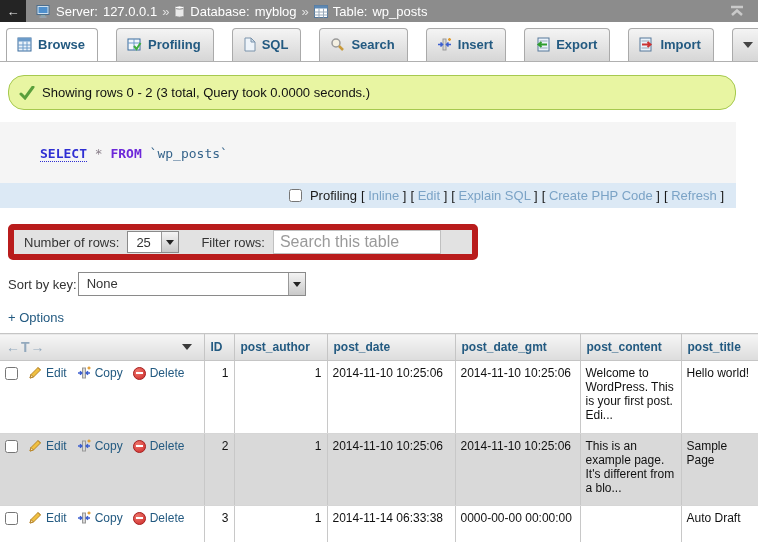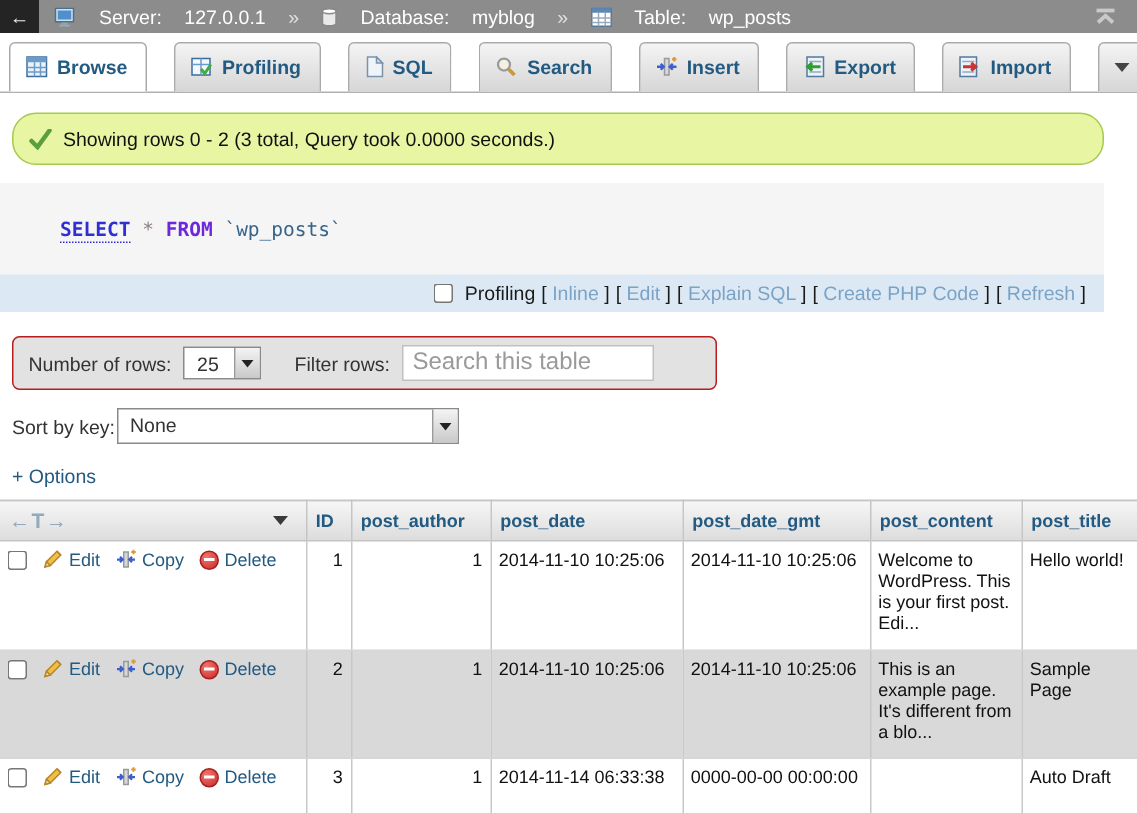--- a/index.html
+++ b/index.html
@@ -3,21 +3,21 @@
 <meta charset="utf-8">
 <style>
   * { box-sizing: border-box; margin: 0; padding: 0; }
   html, body { width: 758px; height: 542px; overflow: hidden; background: #fff;
     font-family: "Liberation Sans", sans-serif; font-size: 12px; color: #222; }
 
   
   .topbar { height: 22px; background: #8c8c8c; display: flex; align-items: center; }
   .backbtn { width: 26px; height: 22px; background: #242424; color: #e8e8e8;
     display: flex; align-items: center; justify-content: center; font-size: 13px; cursor: pointer; }
-  .crumbs { display: flex; align-items: center; gap: 15px; color: #fff; font-size: 13px; padding-left: 10px; flex: 1; }
+  .crumbs { display: flex; align-items: center; gap: 5px; color: #fff; font-size: 13px; padding-left: 10px; flex: 1; }
   .crumb-sep { color: #e0e0e0; }
   .collapse { margin-right: 12px; cursor: pointer; display: flex; align-items: center; }
 
   
   .tabbar { background: #fff; padding: 6px 6px 0 6px; border-bottom: 1px solid #b0b0b0; height: 40px; display: flex; gap: 18px; }
   .tab { display: flex; align-items: center; gap: 6px; padding: 7px 12px 8px 10px;
     border: 1px solid #aaa; border-bottom: none; border-radius: 4px 4px 0 0;
     background: linear-gradient(#f4f4f4, #d6d6d6); color: #235a81; font-weight: bold;
     font-size: 13px; cursor: pointer; }
   .tab.active { background: #fff; }
@@ -35,21 +35,21 @@
   .sql-star { color: #8a7f8a; }
   .kw-from { color: #6d28d9; font-weight: bold; }
   .sql-ident { color: #36648b; }
   .query-toolbar { background: #dce9f5; padding: 5px 12px; display: flex; justify-content: flex-end;
     align-items: center; gap: 4px; font-size: 13px; color: #1a1a1a; }
   .query-toolbar .plink a { color: #7ba3c6; text-decoration: none; cursor: pointer; }
   .query-toolbar input { margin-right: 4px; }
 
   
   .rowbar { margin: 16px 0 0 8px; width: 470px; height: 36px; background: #e2e2e2;
-    border: 1px solid #b91c1c; border-radius: 5px; display: flex; align-items: center;
+    border: 6px solid #b91c1c; border-radius: 5px; display: flex; align-items: center;
     padding: 0 10px; gap: 8px; font-size: 13px; color: #333; }
   .fake-select { background: #fff; border: 1px solid #8a8a8a; height: 22px; display: flex;
     align-items: stretch; cursor: pointer; font-size: 13px; }
   .fake-select .val { padding: 3px 8px 0 8px; flex: 1; white-space: nowrap; }
   .fake-select .btn { width: 17px; background: linear-gradient(#f4f4f4, #c9c9c9);
     border-left: 1px solid #999; display: flex; align-items: center; justify-content: center; }
   .fake-select .btn .tri-down { border-left-width: 4px; border-right-width: 4px; border-top-width: 5px; border-top-color: #222; }
   .sel-25 { width: 52px; }
   .filter-input { width: 168px; height: 24px; border: 1px solid #c0c0c0; padding: 0 6px; font-size: 16px;
     font-family: "Liberation Sans", sans-serif; color: #6d28d9; }

